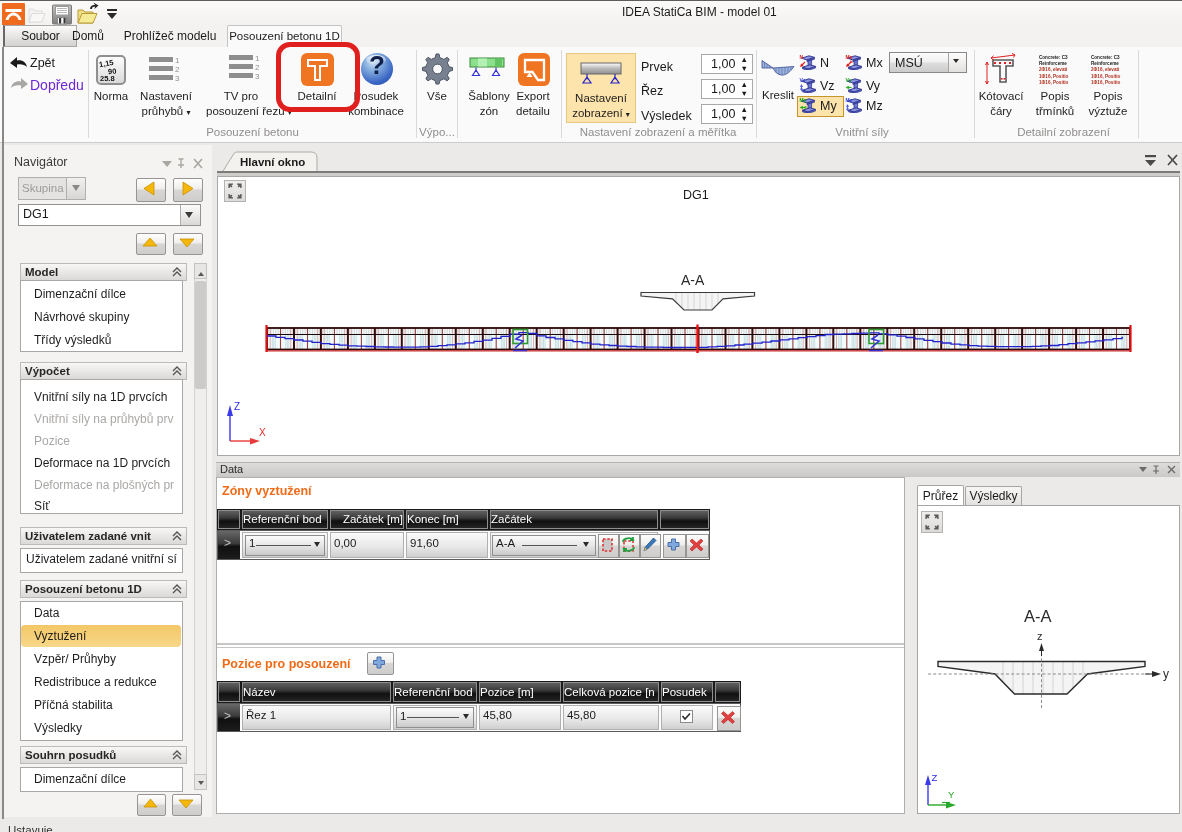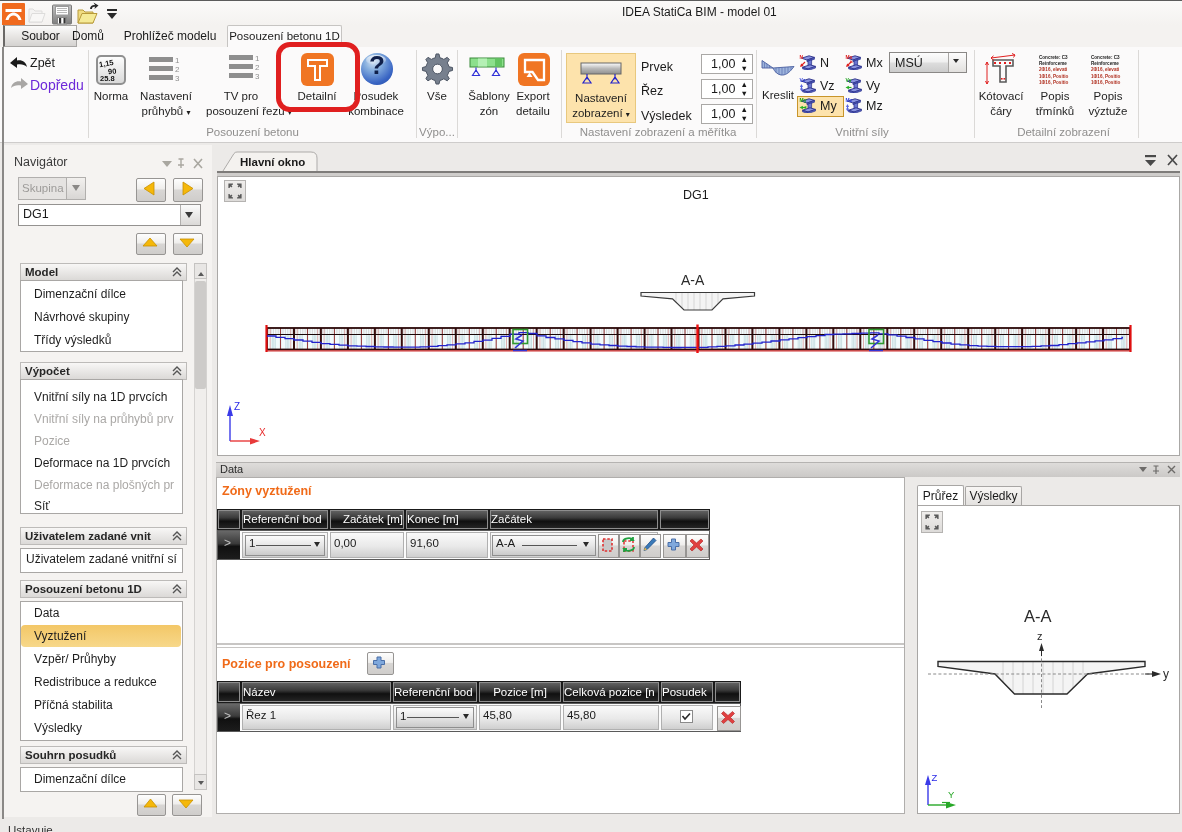--- a/index.html
+++ b/index.html
@@ -514,21 +514,21 @@
 <div class="abs" style="left:222px;top:657px;font-size:12.5px;font-weight:bold;color:#f06a18;">Pozice pro posouzení</div>
 <div class="gbtn" style="left:367px;top:652px;width:25px;height:21px;"></div>
 <svg class="abs" style="left:367px;top:652px;" width="25" height="21" viewBox="0 0 25 21">
  <path d="M10,5 L14,5 L14,8.5 L17.5,8.5 L17.5,12.5 L14,12.5 L14,16 L10,16 L10,12.5 L6.5,12.5 L6.5,8.5 L10,8.5 Z" fill="#7fa8dc" stroke="#4a6fa8" stroke-width="1"></path>
 </svg>
 
 <div class="abs" style="left:217px;top:681px;width:524px;height:22px;background:#1a1a1a;"></div>
 <div class="hcell" style="left:218px;top:682px;width:22px;height:20px;"></div>
 <div class="hcell" style="left:242px;top:682px;width:149px;height:20px;line-height:18px;">Název</div>
 <div class="hcell" style="left:393px;top:682px;width:84px;height:20px;line-height:18px;">Referenční bod</div>
-<div class="hcell" style="left:479px;top:682px;width:82px;height:20px;line-height:18px;text-align:center;">Pozice [m]</div>
+<div class="hcell" style="left:479px;top:682px;width:82px;height:20px;line-height:18px;">Pozice [m]</div>
 <div class="hcell" style="left:563px;top:682px;width:96px;height:20px;line-height:18px;">Celková pozice [n</div>
 <div class="hcell" style="left:661px;top:682px;width:52px;height:20px;line-height:18px;">Posudek</div>
 <div class="hcell" style="left:715px;top:682px;width:25px;height:20px;"></div>
 
 <div class="abs" style="left:217px;top:703px;width:524px;height:29px;background:#fbfbfb;border:1px solid #5a5a5a;box-sizing:border-box;"></div>
 <div class="abs dkhdr" style="left:218px;top:704px;width:22px;height:27px;"></div>
 <div class="abs" style="left:224px;top:709px;font-size:12px;color:#c0c0c0;">&gt;</div>
 <div class="cell abs" style="left:242px;top:705px;width:149px;height:25px;border:1px solid #b0b0b0;box-sizing:border-box;"></div>
 <div class="abs" style="left:246px;top:709px;font-size:11.5px;color:#1a1a1a;">Řez 1</div>
 <div class="cell abs" style="left:393px;top:705px;width:84px;height:25px;border:1px solid #b0b0b0;box-sizing:border-box;"></div>

